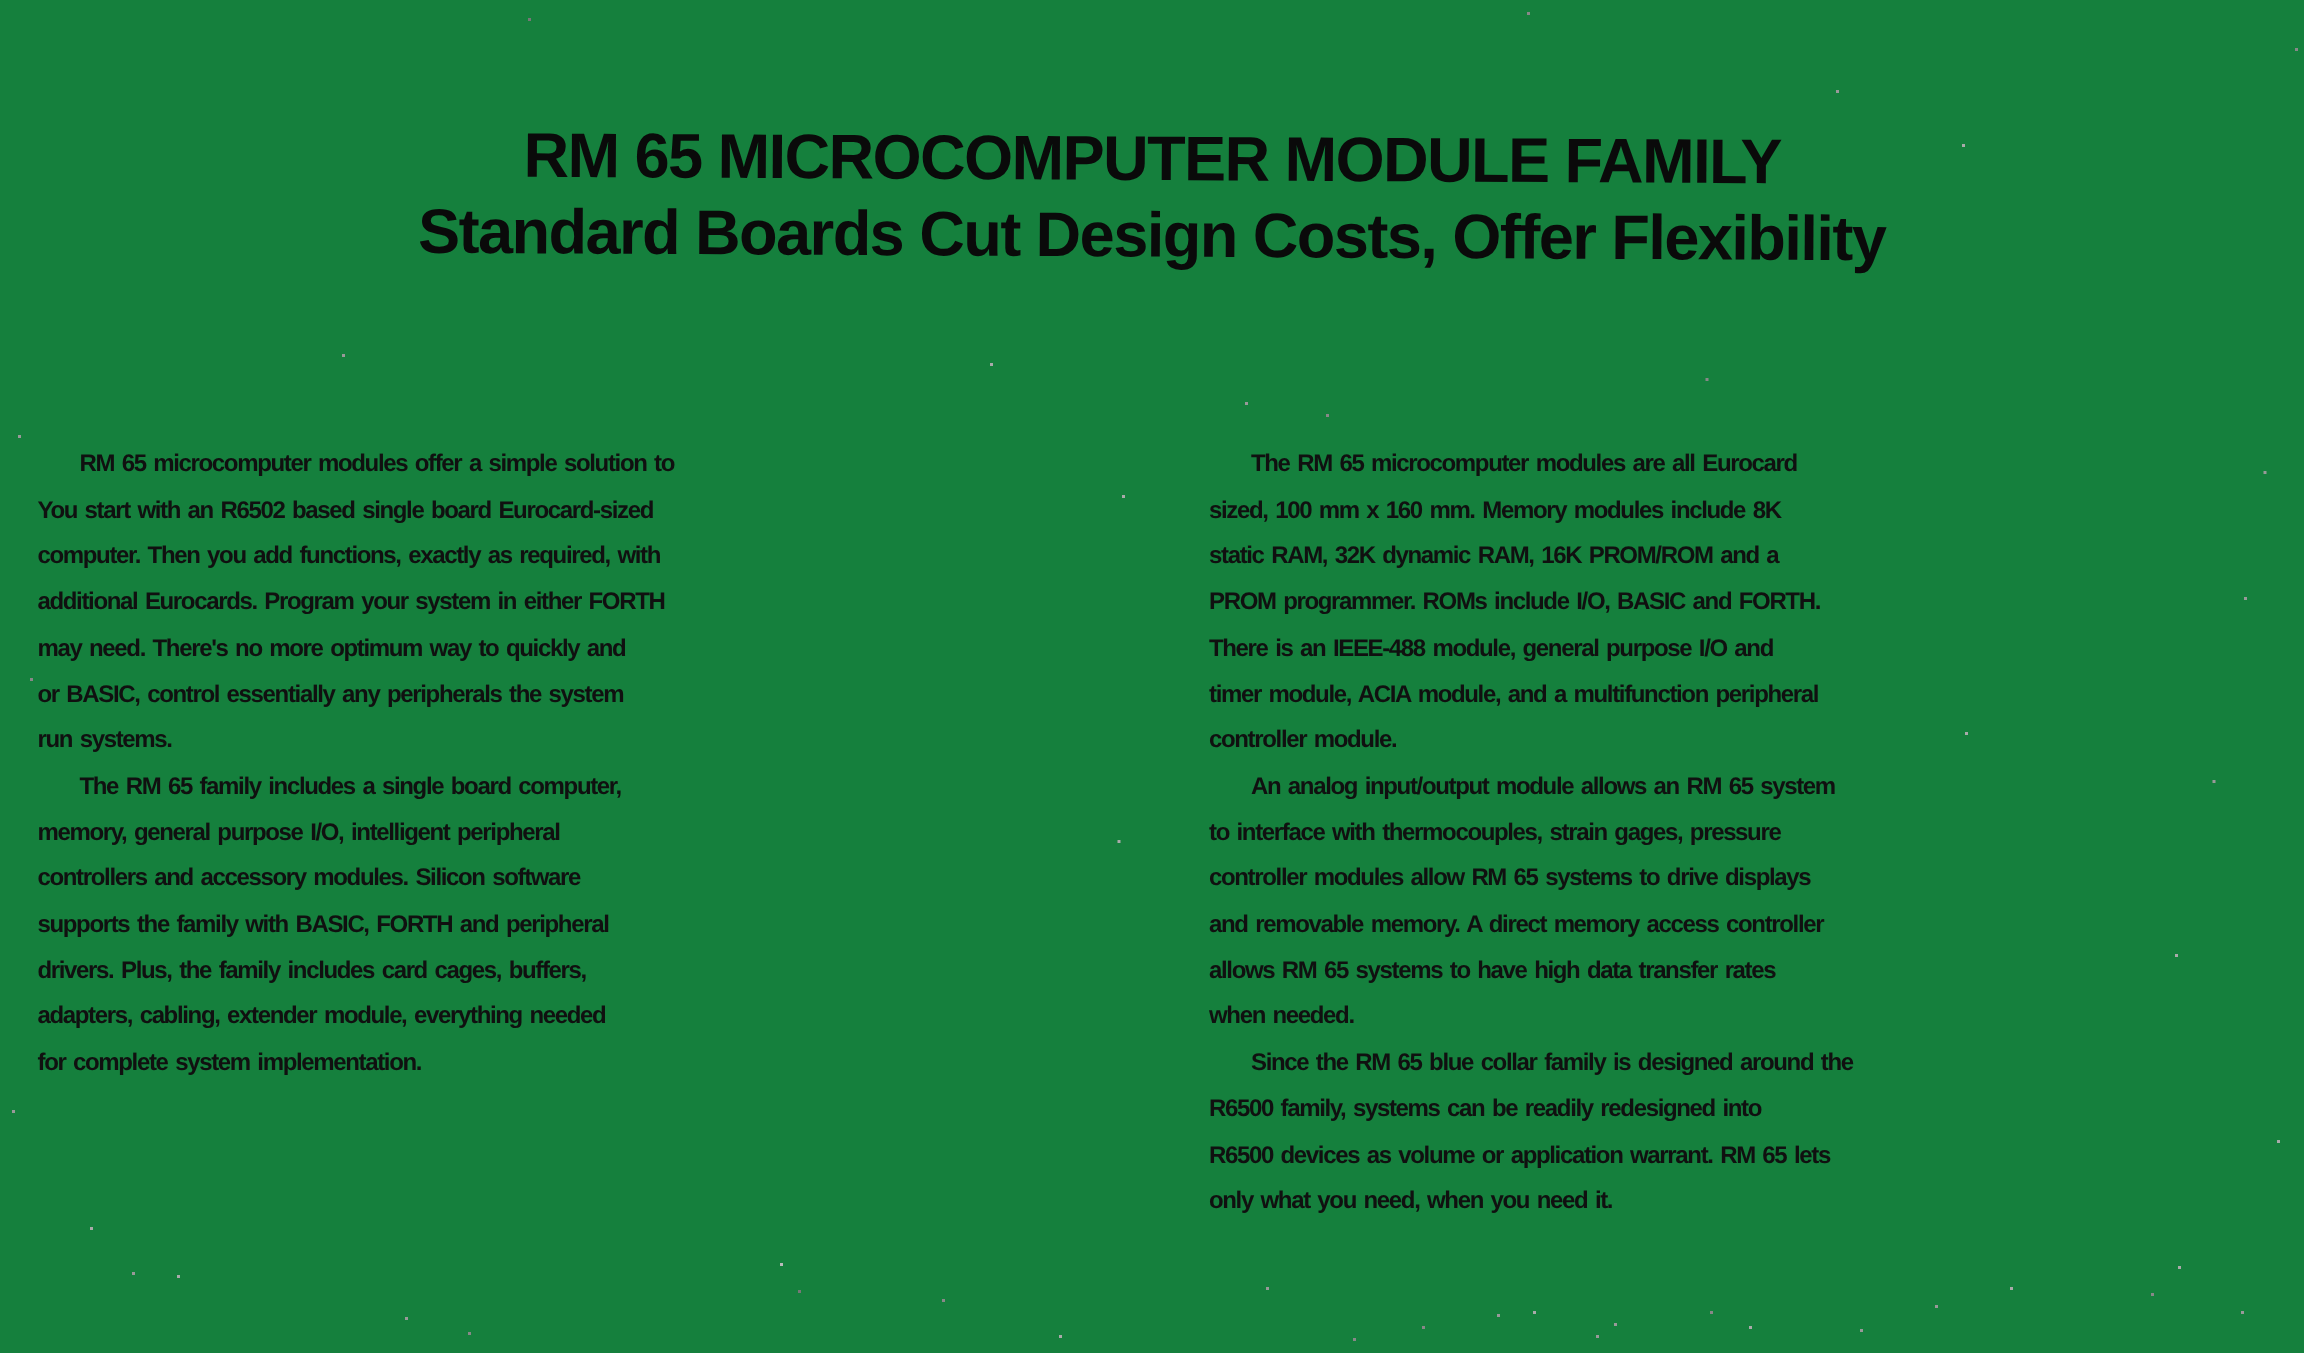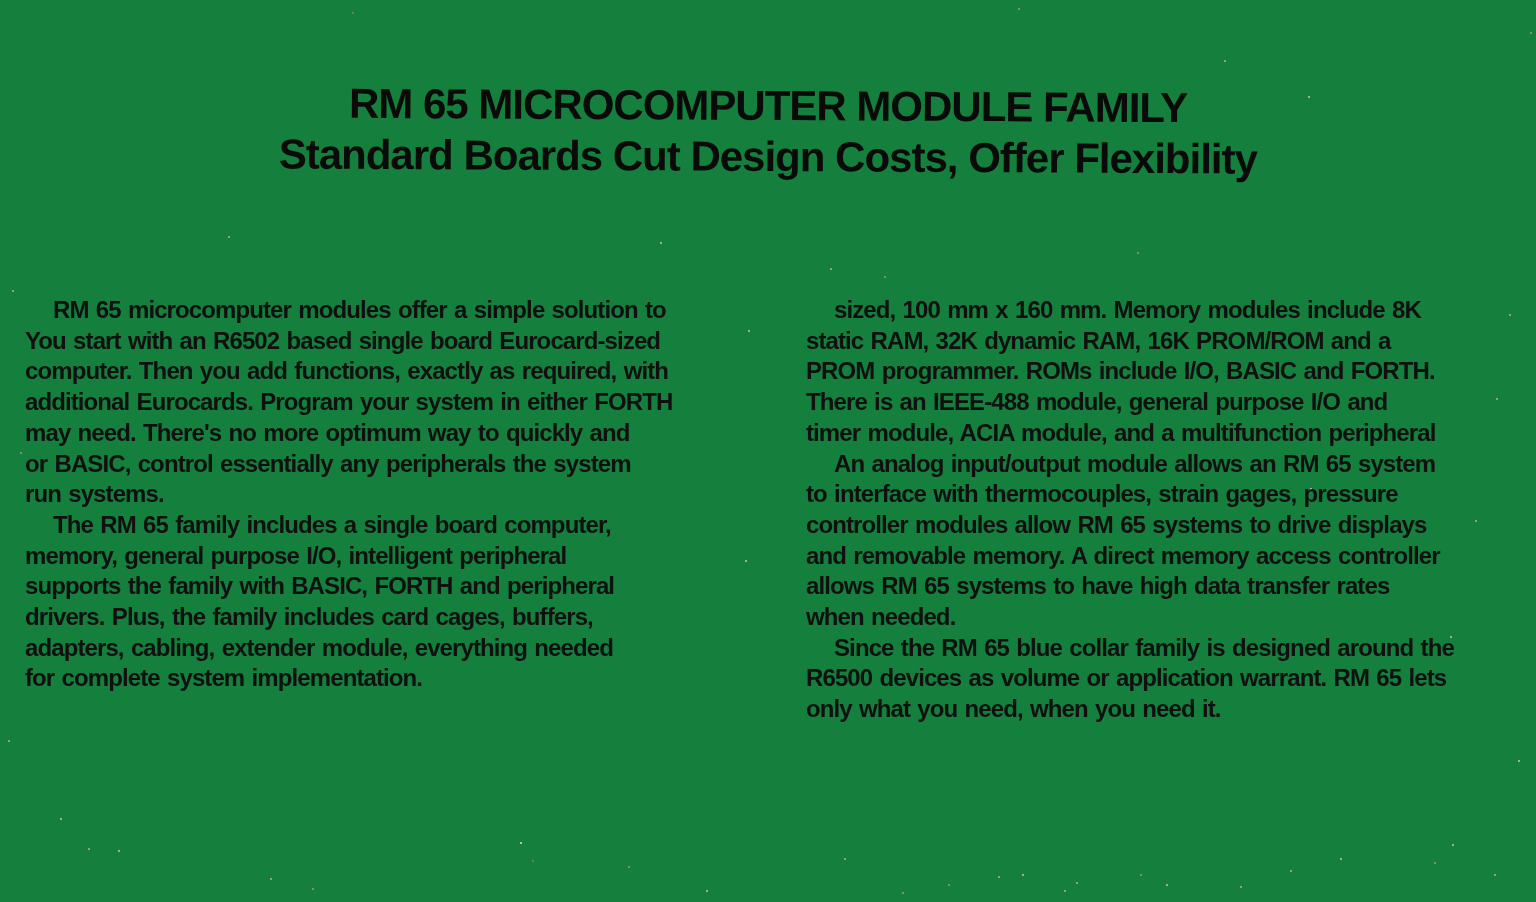--- a/index.html
+++ b/index.html
@@ -37,21 +37,21 @@
     white-space: nowrap;
   }
   .column {
     position: absolute;
     top: 295px;
   }
   .column-left  { left: 25px;  width: 718px; }
   .column-right { left: 806px; width: 706px; }
   .para { margin: 0; }
   .para .line {
-    font-size: 24px;
+    font-size: 16px;
     line-height: 30.7px;
     font-weight: bold;
     letter-spacing: -0.9px;
     word-spacing: 1.5px;
     white-space: nowrap;
     color: #101010;
   }
   .para .line:first-child { text-indent: 28px; }
   
   .noise {
@@ -94,42 +94,46 @@
         <div class="line">You start with an R6502 based single board Eurocard-sized</div>
         <div class="line">computer. Then you add functions, exactly as required, with</div>
         <div class="line">additional Eurocards. Program your system in either FORTH</div>
         <div class="line">may need. There's no more optimum way to quickly and</div>
         <div class="line">or BASIC, control essentially any peripherals the system</div>
         <div class="line">run systems.</div>
       </div>
       <div class="para">
         <div class="line">The RM 65 family includes a single board computer,</div>
         <div class="line">memory, general purpose I/O, intelligent peripheral</div>
+        <div class="line">controllers and accessory modules. Silicon software</div>
         <div class="line">supports the family with BASIC, FORTH and peripheral</div>
         <div class="line">drivers. Plus, the family includes card cages, buffers,</div>
         <div class="line">adapters, cabling, extender module, everything needed</div>
         <div class="line">for complete system implementation.</div>
       </div>
     </div>
 
   <div class="column column-right">
       <div class="para">
+        <div class="line">The RM 65 microcomputer modules are all Eurocard</div>
         <div class="line">sized, 100 mm x 160 mm. Memory modules include 8K</div>
         <div class="line">static RAM, 32K dynamic RAM, 16K PROM/ROM and a</div>
         <div class="line">PROM programmer. ROMs include I/O, BASIC and FORTH.</div>
         <div class="line">There is an IEEE-488 module, general purpose I/O and</div>
         <div class="line">timer module, ACIA module, and a multifunction peripheral</div>
+        <div class="line">controller module.</div>
       </div>
       <div class="para">
         <div class="line">An analog input/output module allows an RM 65 system</div>
         <div class="line">to interface with thermocouples, strain gages, pressure</div>
         <div class="line">controller modules allow RM 65 systems to drive displays</div>
         <div class="line">and removable memory. A direct memory access controller</div>
         <div class="line">allows RM 65 systems to have high data transfer rates</div>
         <div class="line">when needed.</div>
       </div>
       <div class="para">
         <div class="line">Since the RM 65 blue collar family is designed around the</div>
+        <div class="line">R6500 family, systems can be readily redesigned into</div>
         <div class="line">R6500 devices as volume or application warrant. RM 65 lets</div>
         <div class="line">only what you need, when you need it.</div>
       </div>
     </div>
 </div>
 
 </body></html>

